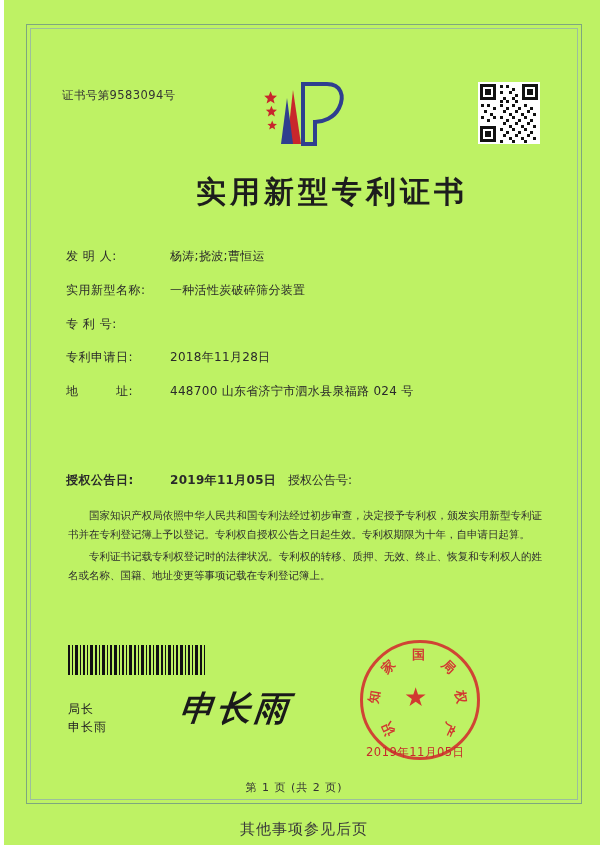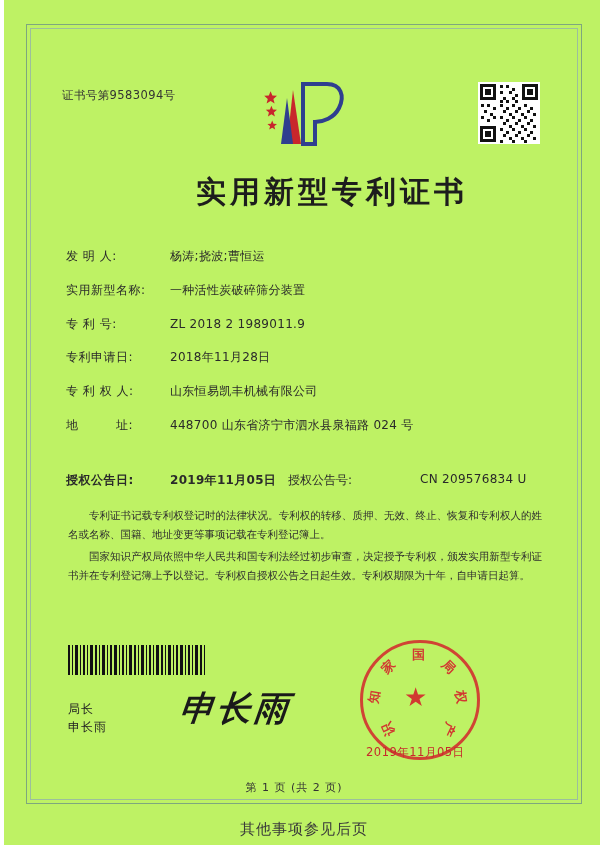--- a/index.html
+++ b/index.html
@@ -118,21 +118,21 @@
     position: absolute;
     left: 62px;
     top: 472px;
     width: 480px;
     display: flex;
     font-size: 12px;
     color: #2a2a2a;
   }
   .grant-left { width: 222px; flex: 0 0 222px; display: flex; font-weight: bold; }
   .grant-left .field-label { width: 104px; flex: 0 0 104px; }
-  .grant-right { flex: 1; display: flex; gap: 42px; }
+  .grant-right { flex: 1; display: flex; }
   .grant-right .gr-label { flex: 0 0 90px; }
 
   
   .paras {
     position: absolute;
     left: 64px;
     top: 506px;
     width: 474px;
     font-size: 10.5px;
     line-height: 1.85;
@@ -343,50 +343,44 @@
     <div class="field-row">
       <div class="field-label">发 明 人:</div>
       <div class="field-value">杨涛;挠波;曹恒运</div>
     </div>
     <div class="field-row">
       <div class="field-label">实用新型名称:</div>
       <div class="field-value">一种活性炭破碎筛分装置</div>
     </div>
     <div class="field-row">
       <div class="field-label">专 利 号:</div>
-      <div class="field-value">ZL 2018 2 1989011.9</div>
     </div>
     <div class="field-row">
       <div class="field-label">专利申请日:</div>
       <div class="field-value">2018年11月28日</div>
-    </div>
-    <div class="field-row">
-      <div class="field-label">专 利 权 人:</div>
-      <div class="field-value">山东恒易凯丰机械有限公司</div>
     </div>
     <div class="field-row">
       <div class="field-label">地　　　址:</div>
       <div class="field-value">448700 山东省济宁市泗水县泉福路 024 号</div>
     </div>
   </div>
 
   <div class="grant-row">
     <div class="grant-left">
       <div class="field-label">授权公告日:</div>
       <div class="field-value">2019年11月05日</div>
     </div>
     <div class="grant-right">
       <div class="gr-label">授权公告号:</div>
-      <div class="field-value">CN 209576834 U</div>
     </div>
   </div>
 
   <div class="paras">
+    <div class="para">国家知识产权局依照中华人民共和国专利法经过初步审查，决定授予专利权，颁发实用新型专利证书并在专利登记簿上予以登记。专利权自授权公告之日起生效。专利权期限为十年，自申请日起算。</div>
     <div class="para">专利证书记载专利权登记时的法律状况。专利权的转移、质押、无效、终止、恢复和专利权人的姓名或名称、国籍、地址变更等事项记载在专利登记簿上。</div>
-    <div class="para">国家知识产权局依照中华人民共和国专利法经过初步审查，决定授予专利权，颁发实用新型专利证书并在专利登记簿上予以登记。专利权自授权公告之日起生效。专利权期限为十年，自申请日起算。</div>
   </div>
 
   <div class="barcode">
     <svg width="140" height="30" viewBox="0 0 140 30">
       <g fill="#111">
         <rect x="0" y="0" width="2" height="30"></rect>
           <rect x="4" y="0" width="1" height="30"></rect>
         <rect x="7" y="0" width="3" height="30"></rect>
           <rect x="12" y="0" width="1" height="30"></rect>
         <rect x="15" y="0" width="2" height="30"></rect>

